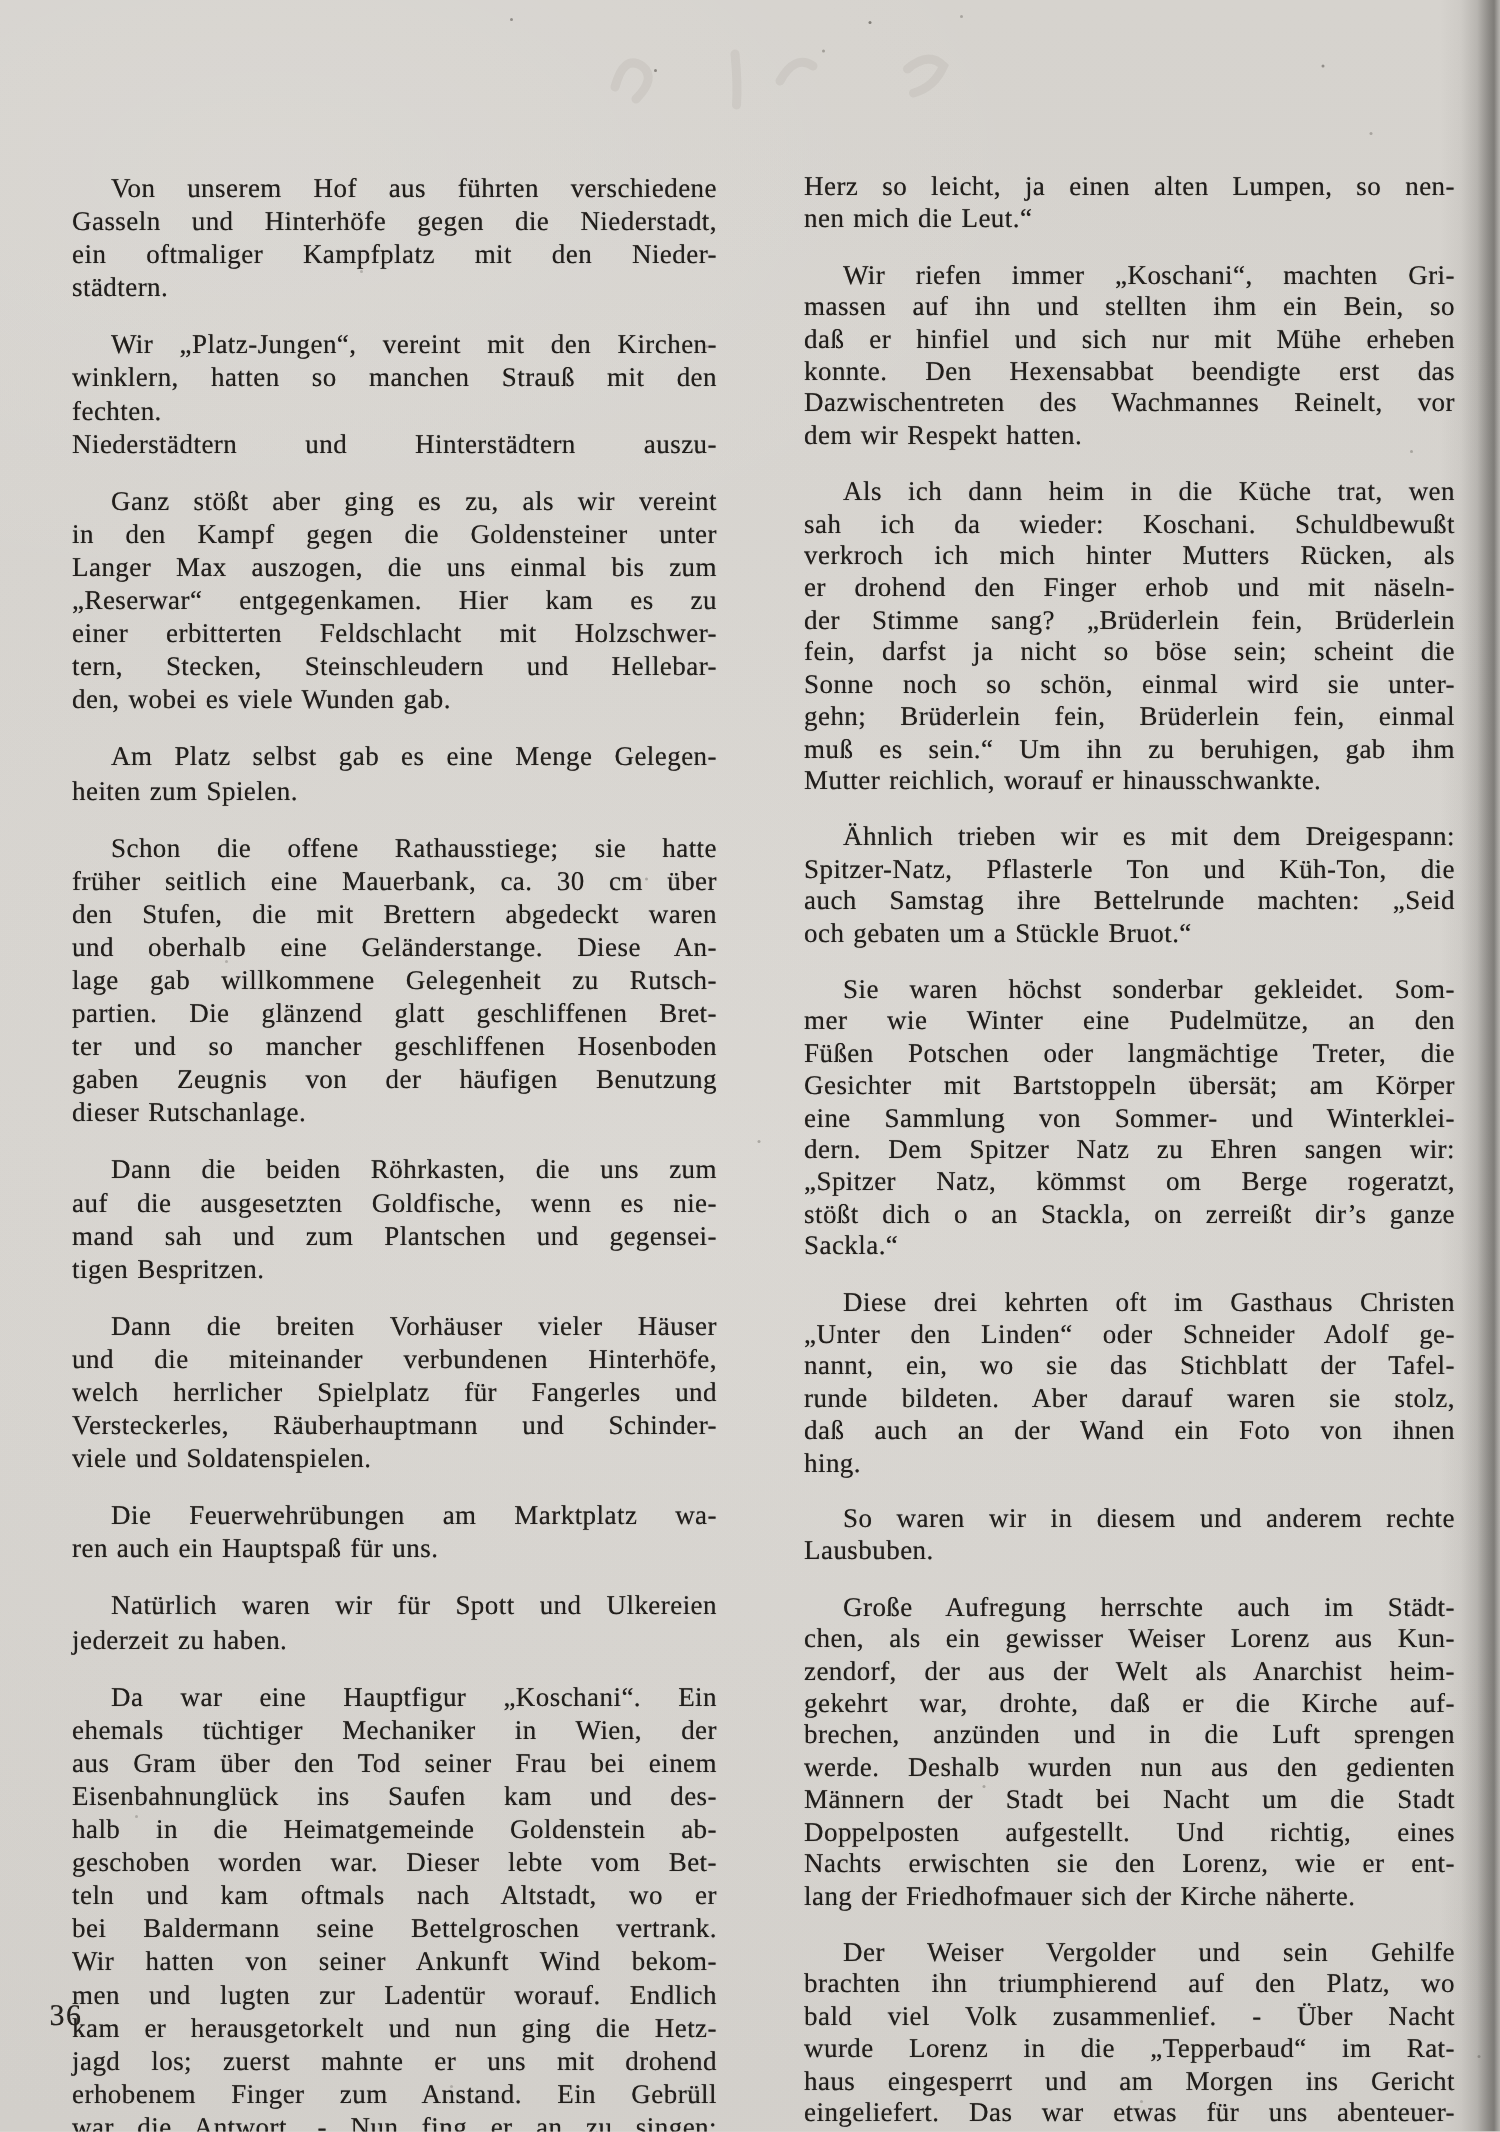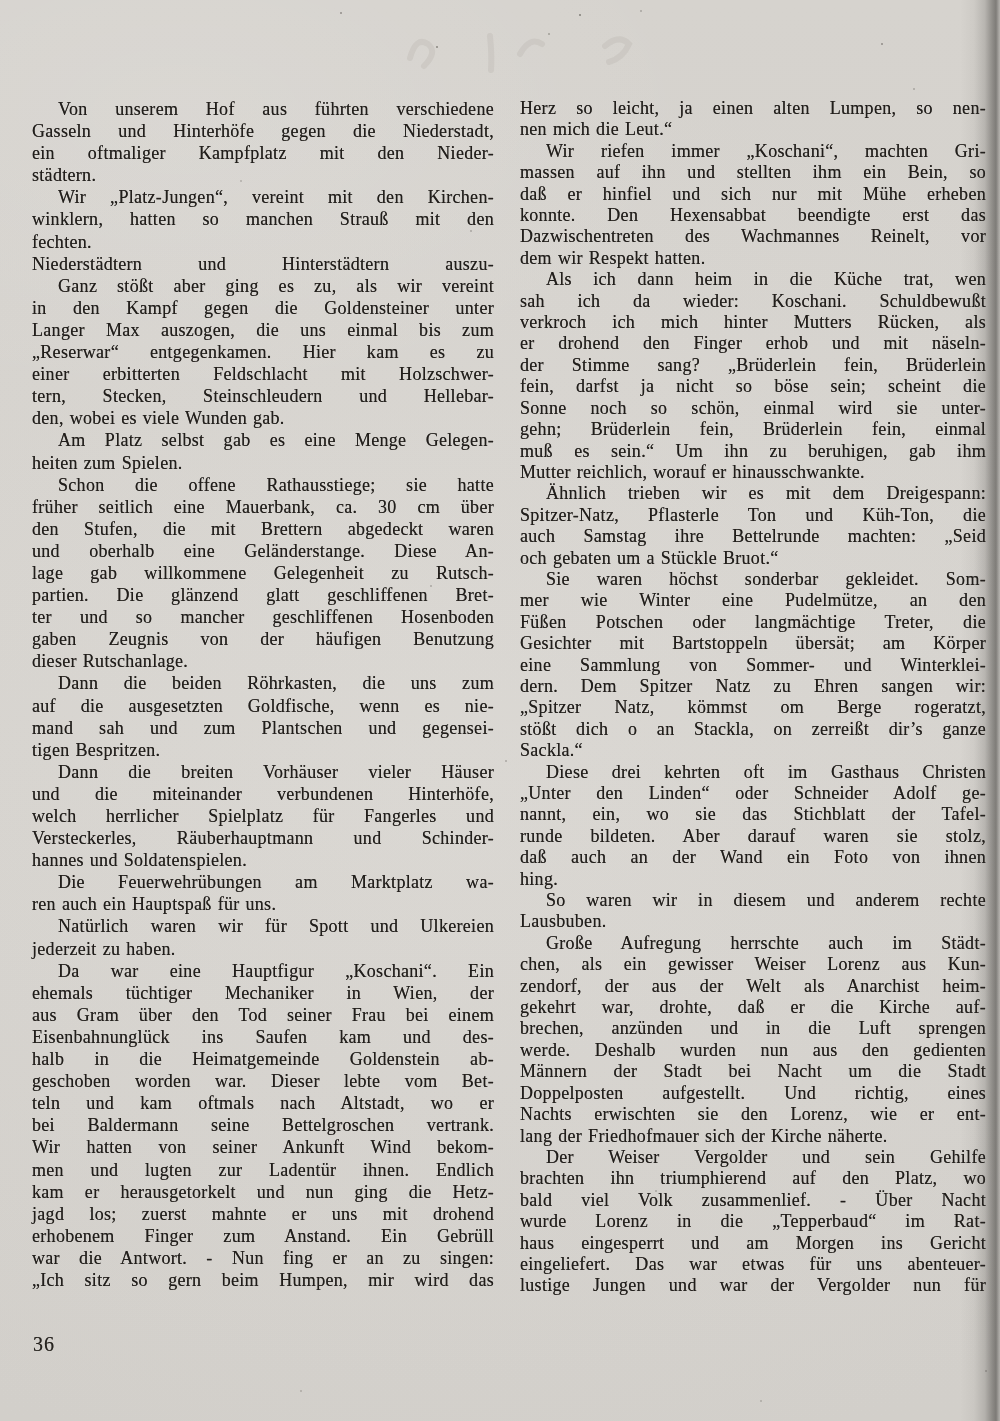--- a/index.html
+++ b/index.html
@@ -26,21 +26,21 @@
     position: absolute;
     top: 98px;
     color: #211e1b;
     font-size: 18px;
     letter-spacing: 0.3px;
     word-spacing: 1.2px;
     text-shadow: 0 0 0.45px rgba(25,22,18,0.65);
   }
   .column.left  { left: 32px;  width: 462px; line-height: 22.1px; }
   .column.right { left: 520px; width: 466px; line-height: 21.4px; }
-  .paragraph { margin: 0; }
+  .paragraph { margin: 16px; }
   .line {
     text-align: justify;
     text-align-last: justify;
     white-space: normal;
   }
   .line.indent { text-indent: 26px; }
   .line.para-end { text-align-last: left; }
   .page-number {
     position: absolute;
     left: 33px;
@@ -158,41 +158,41 @@
         <div class="line indent">Dann die beiden Röhrkasten, die uns zum</div>
         <div class="line">auf die ausgesetzten Goldfische, wenn es nie-</div>
         <div class="line">mand sah und zum Plantschen und gegensei-</div>
         <div class="line para-end">tigen Bespritzen.</div>
       </div>
       <div class="paragraph">
         <div class="line indent">Dann die breiten Vorhäuser vieler Häuser</div>
         <div class="line">und die miteinander verbundenen Hinterhöfe,</div>
         <div class="line">welch herrlicher Spielplatz für Fangerles und</div>
         <div class="line">Versteckerles, Räuberhauptmann und Schinder-</div>
-        <div class="line para-end">hannes und Soldatenspielen.</div>
+        <div class="line para-end">viele und Soldatenspielen.</div>
       </div>
       <div class="paragraph">
         <div class="line indent">Die Feuerwehrübungen am Marktplatz wa-</div>
         <div class="line para-end">ren auch ein Hauptspaß für uns.</div>
       </div>
       <div class="paragraph">
         <div class="line indent">Natürlich waren wir für Spott und Ulkereien</div>
         <div class="line para-end">jederzeit zu haben.</div>
       </div>
       <div class="paragraph">
         <div class="line indent">Da war eine Hauptfigur „Koschani“. Ein</div>
         <div class="line">ehemals tüchtiger Mechaniker in Wien, der</div>
         <div class="line">aus Gram über den Tod seiner Frau bei einem</div>
         <div class="line">Eisenbahnunglück ins Saufen kam und des-</div>
         <div class="line">halb in die Heimatgemeinde Goldenstein ab-</div>
         <div class="line">geschoben worden war. Dieser lebte vom Bet-</div>
         <div class="line">teln und kam oftmals nach Altstadt, wo er</div>
         <div class="line">bei Baldermann seine Bettelgroschen vertrank.</div>
         <div class="line">Wir hatten von seiner Ankunft Wind bekom-</div>
-        <div class="line">men und lugten zur Ladentür ihnen. Endlich</div>
+        <div class="line">men und lugten zur Ladentür worauf. Endlich</div>
         <div class="line">kam er herausgetorkelt und nun ging die Hetz-</div>
         <div class="line">jagd los; zuerst mahnte er uns mit drohend</div>
         <div class="line">erhobenem Finger zum Anstand. Ein Gebrüll</div>
         <div class="line">war die Antwort. - Nun fing er an zu singen:</div>
         <div class="line">„Ich sitz so gern beim Humpen, mir wird das</div>
       </div>
     </div>
   <div class="column right">
       <div class="paragraph">
         <div class="line">Herz so leicht, ja einen alten Lumpen, so nen-</div>

